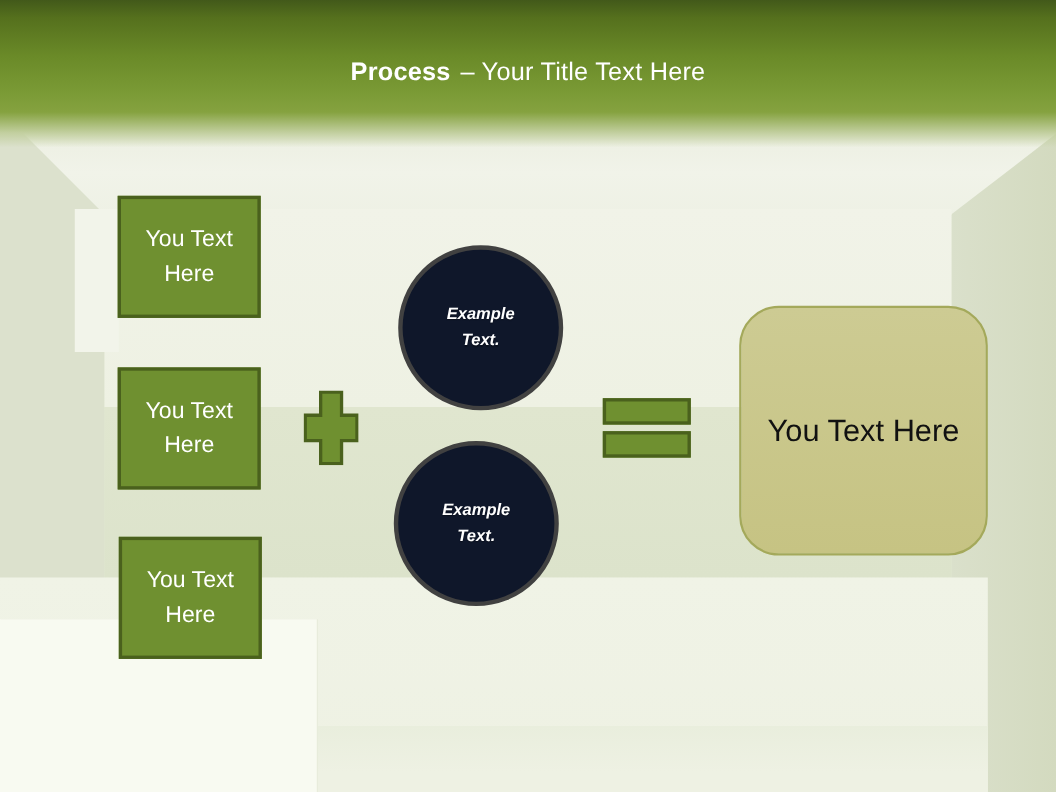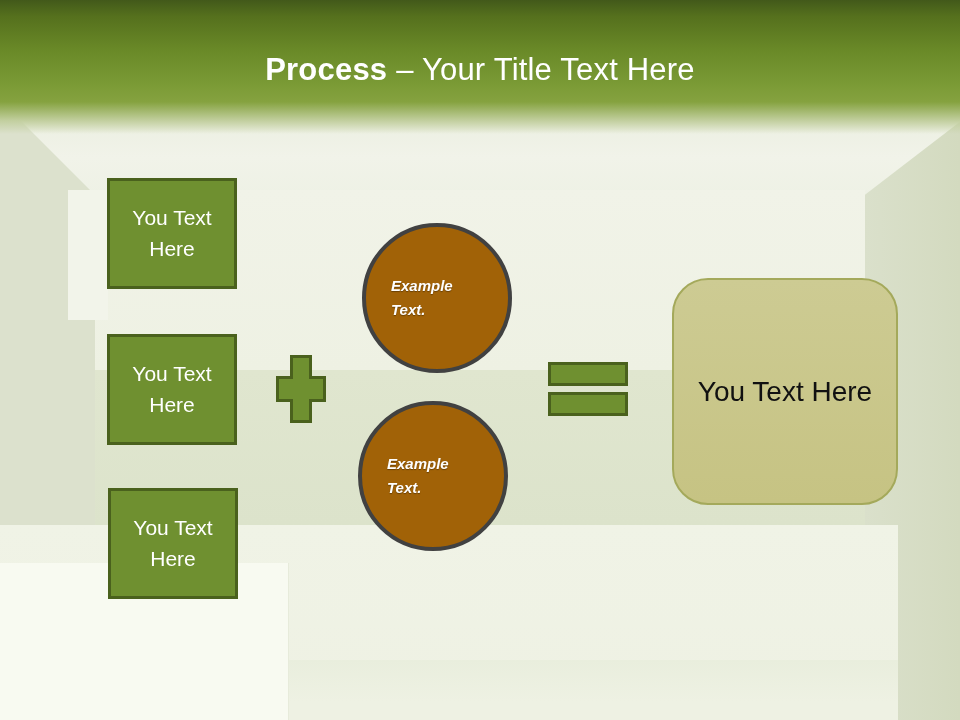--- a/index.html
+++ b/index.html
@@ -30,38 +30,38 @@
     background:linear-gradient(180deg,#e9eedd 0%,#eef1e3 70%);z-index:4;}
   .bg-left-block{left:0;top:563px;width:288px;height:157px;background:#f8faf1;
     box-shadow:1px 0 0 #e7ebdb;z-index:5;}
   .bg-header{left:0;top:0;width:960px;height:134px;z-index:6;
     background:linear-gradient(180deg,
       #42591a 0%,#55701d 12%,#6a8a28 38%,#7a9a35 62%,#85a23f 76%,
       #c2cf9f 90%,rgba(240,243,231,0) 100%);}
 
   
   .title{position:absolute;left:0;top:52px;width:960px;text-align:center;z-index:7;
-    color:#ffffff;font-size:31px;letter-spacing:.2px;}
+    color:#ffffff;font-size:23px;letter-spacing:.2px;}
   .title .t-bold{font-weight:700;}
   .title .t-rest{font-weight:400;margin-left:9px;}
 
   
   .green-box{position:absolute;width:130px;height:111px;z-index:10;
     background:#6f9030;border:3px solid #4a611d;
     display:flex;align-items:center;justify-content:center;text-align:center;
     color:#fff;font-size:21px;line-height:1.45;padding:4px;}
   .gb1{left:107px;top:178px;}
   .gb2{left:107px;top:334px;}
   .gb3{left:108px;top:488px;}
 
   .plus-wrap{position:absolute;left:276px;top:355px;width:50px;height:68px;z-index:10;}
 
   .circle{position:absolute;width:150px;height:150px;border-radius:50%;z-index:10;
-    background:#a16207;border:4px solid #414141;
-    display:flex;align-items:center;justify-content:center;
+    background:#0f172a;border:4px solid #414141;
+    display:flex;align-items:center;justify-content:center;text-align:center;
     color:#fff;font-size:15px;font-weight:700;font-style:italic;line-height:1.6;
     text-shadow:0 1px 1px rgba(0,0,0,.35);}
   .c1{left:362px;top:223px;}
   .c2{left:358px;top:401px;}
   .circle .c-label{width:92px;}
 
   .equals-wrap{position:absolute;left:548px;top:362px;width:80px;z-index:10;}
   .equals-bar{width:80px;height:24px;background:#6f9030;border:3px solid #4a611d;}
   .equals-bar + .equals-bar{margin-top:6px;}
 

